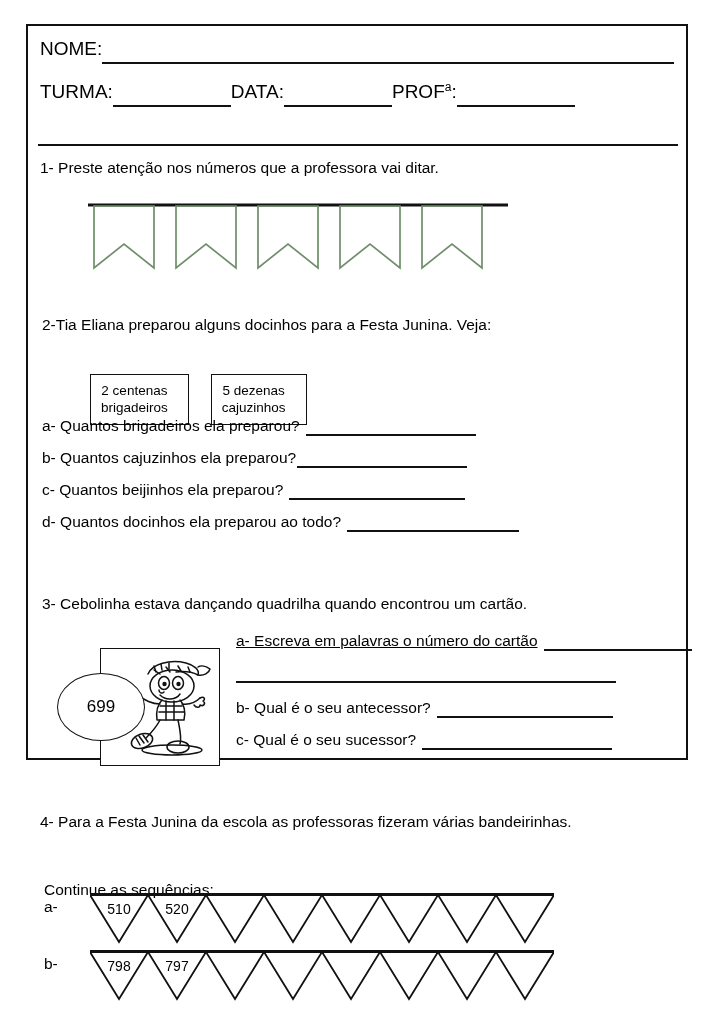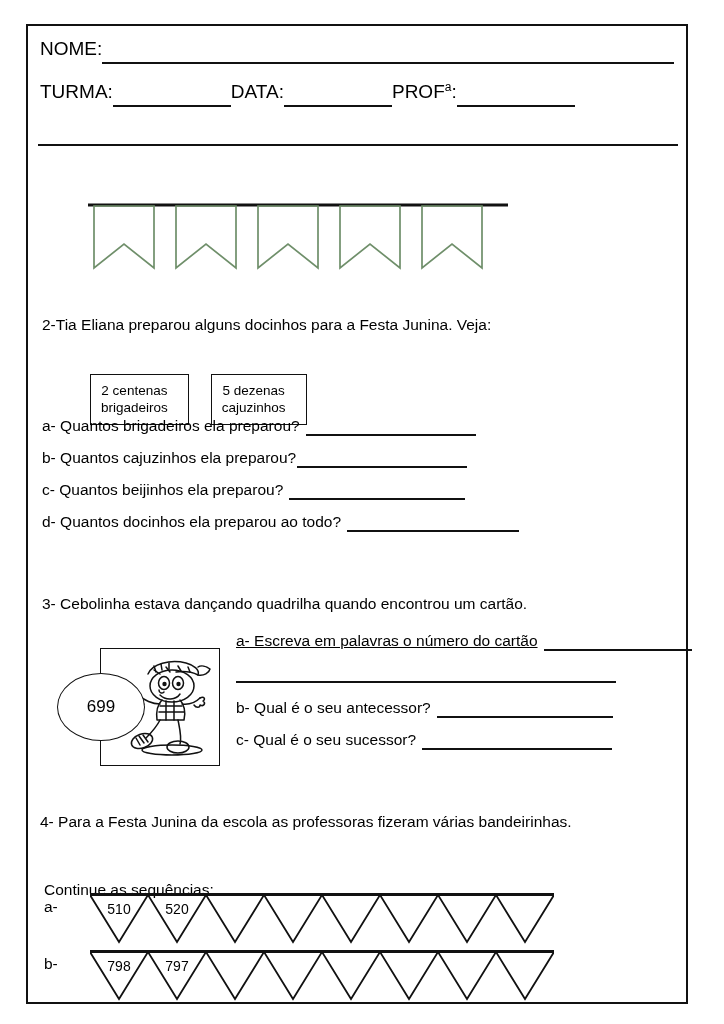--- a/index.html
+++ b/index.html
@@ -16,21 +16,21 @@
     color: #000000;
     -webkit-font-smoothing: antialiased;
   }
 
   
   #sheet {
     position: absolute;
     left: 26px;
     top: 24px;
     width: 662px;
-    height: 980px;
+    height: 736px;
     border: 2.5px solid #111;
     box-sizing: border-box;
     background: #fff;
   }
 
   
   #header {
     position: absolute;
     left: 0; top: 0;
     width: 100%;
@@ -174,20 +174,21 @@
       <span class="hdr-label">TURMA:</span>
       <span class="rule r-turma"></span>
       <span class="hdr-label">DATA:</span>
       <span class="rule r-data"></span>
       <span class="hdr-label"><span>PROF</span><sup>a</sup><span>:</span></span>
       <span class="rule r-profa"></span>
     </div>
   </div>
   <div id="header-sep"></div>
 
+  <div class="qtext" style="left:12px; top:132px;">1- Preste atenção nos números que a professora vai ditar.</div>
 
   <div id="q1-banner">
     <svg width="420" height="80" viewBox="0 0 420 80">
       <line x1="0" y1="3" x2="420" y2="3" stroke="#111" stroke-width="3"></line>
       <g fill="none" stroke="#6f8f6a" stroke-width="1.7">
         <polygon points="6,4 66,4 66,66 36,42 6,66"></polygon>
         <polygon points="88,4 148,4 148,66 118,42 88,66"></polygon>
         <polygon points="170,4 230,4 230,66 200,42 170,66"></polygon>
         <polygon points="252,4 312,4 312,66 282,42 252,66"></polygon>
         <polygon points="334,4 394,4 394,66 364,42 334,66"></polygon>

